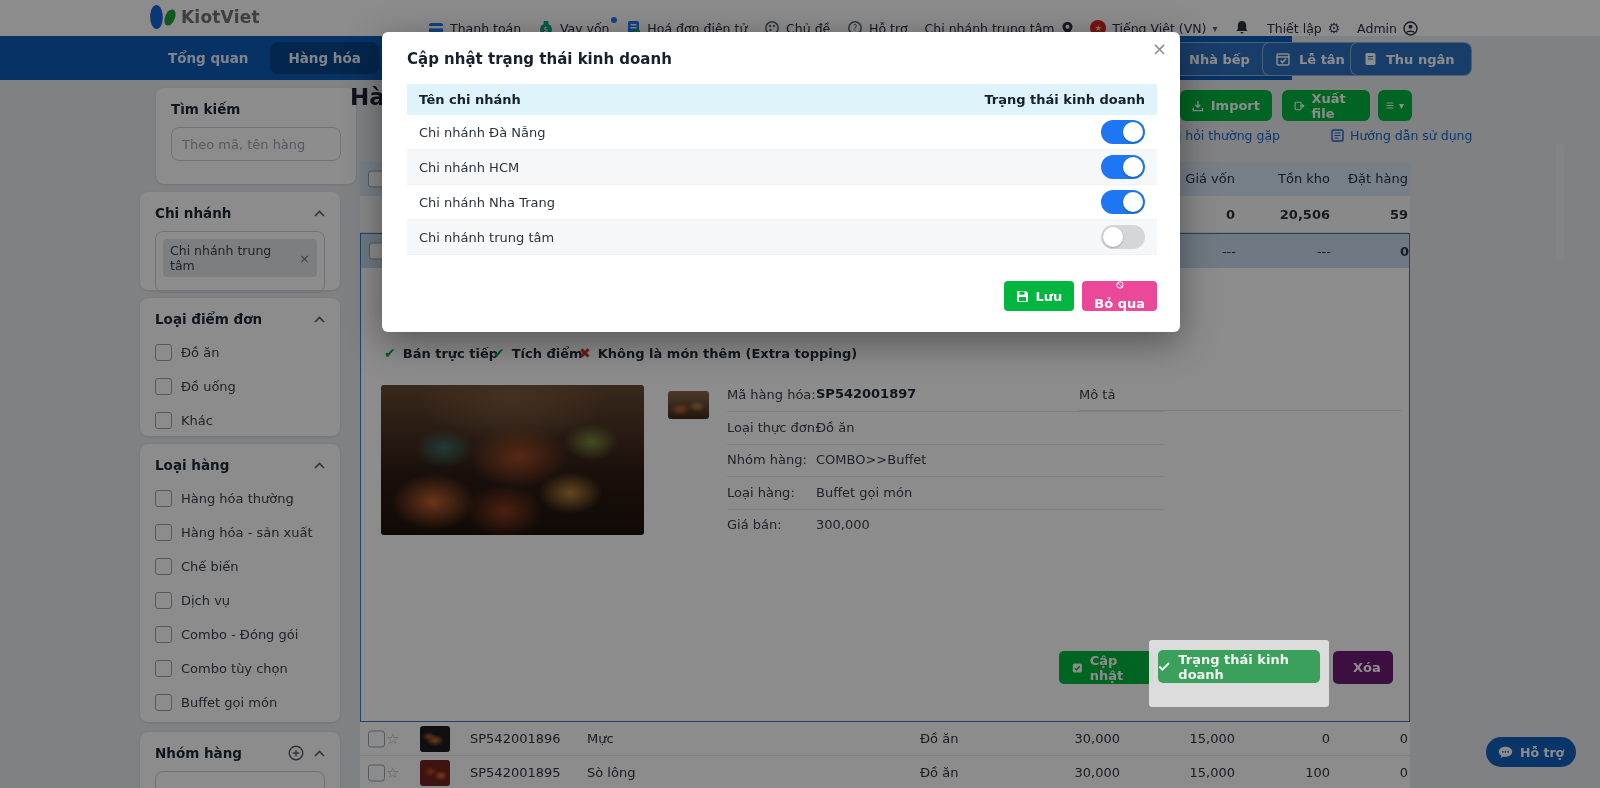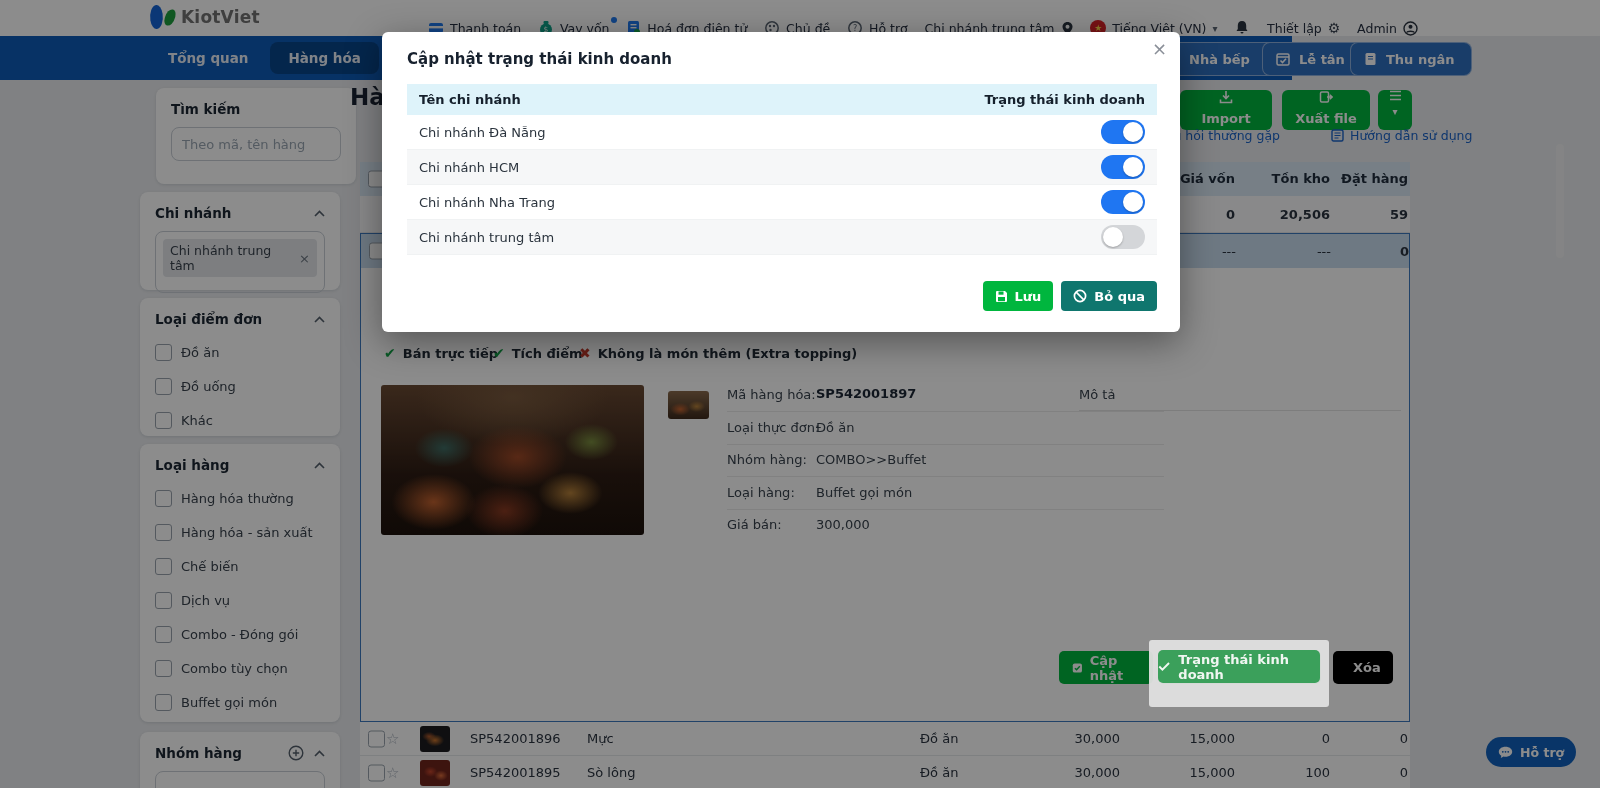--- a/index.html
+++ b/index.html
@@ -44,36 +44,36 @@
   .tagbox{margin-top:10px;border:1px solid #c8ced6;border-radius:8px;min-height:62px;padding:7px;box-sizing:border-box;}
   .tag{display:inline-flex;align-items:center;gap:5px;background:#e3e6ea;border-radius:4px;
        padding:4px 7px;font-size:12.5px;color:#39424d;}
   .tag .x{color:#6c7680;cursor:pointer;font-size:13px;}
   .chk-row{display:flex;align-items:center;gap:9px;margin-top:17px;color:#39424d;font-size:13px;cursor:pointer;}
   .cbx{width:15px;height:15px;border:1.5px solid #9aa3ad;border-radius:3px;background:#fff;flex:0 0 auto;}
   .chev{color:#55606c;}
 
   
   .page-title{position:absolute;left:350px;top:84px;font-size:23px;font-weight:bold;color:#1a2433;}
-  .gbtn{position:absolute;top:90px;height:40px;background:#00b63e;border-radius:6px;color:#fff;
-        font-weight:bold;font-size:13px;display:flex;align-items:center;gap:7px;padding:0 12px;cursor:pointer;box-sizing:border-box;flex-direction:column;}
+  .gbtn{position:absolute;top:90px;height:31px;background:#00b63e;border-radius:6px;color:#fff;
+        font-weight:bold;font-size:13px;display:flex;align-items:center;gap:7px;padding:0 12px;cursor:pointer;box-sizing:border-box;}
   .link{position:absolute;top:128px;color:#1c64c9;font-size:12.5px;display:flex;align-items:center;gap:6px;cursor:pointer;white-space:nowrap;}
 
   .thead{position:absolute;left:360px;top:162px;width:1050px;height:34px;background:#d9e7f4;line-height:34px;}
   .trow1{position:absolute;left:360px;top:196px;width:1050px;height:37px;background:#f9fafb;border-bottom:1px solid #e3e6ea;line-height:37px;box-sizing:border-box;}
   .trow2{position:absolute;left:360px;top:233px;width:1050px;height:35px;background:#c9dcef;
          border:1px solid #3d78bd;border-bottom:none;line-height:35px;box-sizing:border-box;}
   .panel{position:absolute;left:360px;top:268px;width:1050px;height:454px;background:#fff;
          border:1px solid #3d78bd;border-top:none;box-sizing:border-box;}
   .cell-r1{position:absolute;left:650px;width:110px;text-align:right;}
   .cell-r2{position:absolute;left:775px;width:100px;text-align:right;}
   .cell-r3{position:absolute;left:880px;width:90px;text-align:right;}
   .cell-r4{position:absolute;left:958px;width:90px;text-align:right;}
   .bold{font-weight:bold;}
-  .hcell{font-weight:bold;color:#1f2d3d;}
+  .hcell{font-weight:normal;color:#1f2d3d;}
   .rowchk{position:absolute;left:8px;top:50%;transform:translateY(-50%);}
 
   .tabstrip{position:absolute;left:506px;top:61px;width:30px;height:3px;background:#00b63e;}
   .badge{position:absolute;top:77px;display:flex;align-items:center;gap:7px;font-weight:bold;font-size:13px;color:#222c38;white-space:nowrap;}
   .badge .yes{color:#12a347;font-size:14px;}
   .badge .no{color:#c0392b;font-size:14px;}
 
   .food-photo{position:absolute;left:20px;top:117px;width:263px;height:150px;border-radius:3px;
     background:
       radial-gradient(60px 40px at 20% 78%, #c2622f, transparent 70%),
@@ -91,21 +91,21 @@
       linear-gradient(180deg,#8a6a4c 0%,#3e2a1c 100%);}
   .f-label{position:absolute;left:366px;color:#38424d;}
   .f-value{position:absolute;left:455px;color:#38424d;}
   .f-sep{position:absolute;left:366px;width:437px;height:1px;background:#ececec;}
   .desc-label{position:absolute;left:718px;top:119px;color:#38424d;}
   .desc-line{position:absolute;left:718px;top:142px;width:322px;height:1px;background:#e4e4e4;}
 
   .act-btn{position:absolute;top:383px;height:33px;border-radius:5px;color:#fff;font-weight:bold;font-size:13px;
            display:flex;align-items:center;gap:7px;padding:0 13px;cursor:pointer;box-sizing:border-box;}
   .green{background:#00b63e;}
-  .red{background:#000000;}
+  .red{background:#701a75;}
 
   .prow{position:absolute;left:360px;width:1050px;height:34px;background:#fff;border-bottom:1px solid #e6e9ec;line-height:34px;box-sizing:border-box;}
   .star{position:absolute;left:26px;top:0;color:#aab3bd;font-size:15px;}
   .pimg{position:absolute;left:60px;top:4px;width:30px;height:26px;border-radius:3px;}
   .img-muc{background:radial-gradient(12px 8px at 50% 55%, #c9742d, transparent 75%),
            radial-gradient(9px 6px at 30% 40%, #a8562a, transparent 75%),#1d1d20;}
   .img-so{background:radial-gradient(9px 7px at 35% 45%, #c2452c, transparent 75%),
           radial-gradient(9px 7px at 70% 60%, #d96a3a, transparent 75%),#70251c;}
   .p-code{position:absolute;left:110px;}
   .p-name{position:absolute;left:227px;}
@@ -135,21 +135,21 @@
         font-size:13px;color:#2a333d;box-sizing:border-box;border-bottom:1px solid #f0f2f3;}
   .mrow:nth-child(odd){background:#f6f7f8;}
   .switch{width:44px;height:24px;border-radius:12px;background:#d4d6d9;position:relative;cursor:pointer;flex:0 0 auto;}
   .switch::after{content:"";position:absolute;top:2px;left:2px;width:20px;height:20px;border-radius:50%;background:#fff;
                  box-shadow:0 1px 2px rgba(0,0,0,.25);}
   .switch.on{background:#1f76f2;}
   .switch.on::after{left:auto;right:2px;}
   .modal-btns{position:absolute;right:23px;top:249px;display:flex;gap:8px;}
   .mbtn{height:30px;border-radius:4px;color:#fff;font-weight:bold;font-size:13px;display:flex;
         align-items:center;gap:7px;padding:0 12px;cursor:pointer;}
-  .slate{background:#0f766e;}
+  .slate{background:#ec4899;flex-direction:column;}
 </style>
 </head>
 <body>
 
 <div id="app">
 
   <div class="topbar">
     <div class="logo">
       <span class="leaf leaf-blue"></span>
         <span class="leaf leaf-green"></span>

